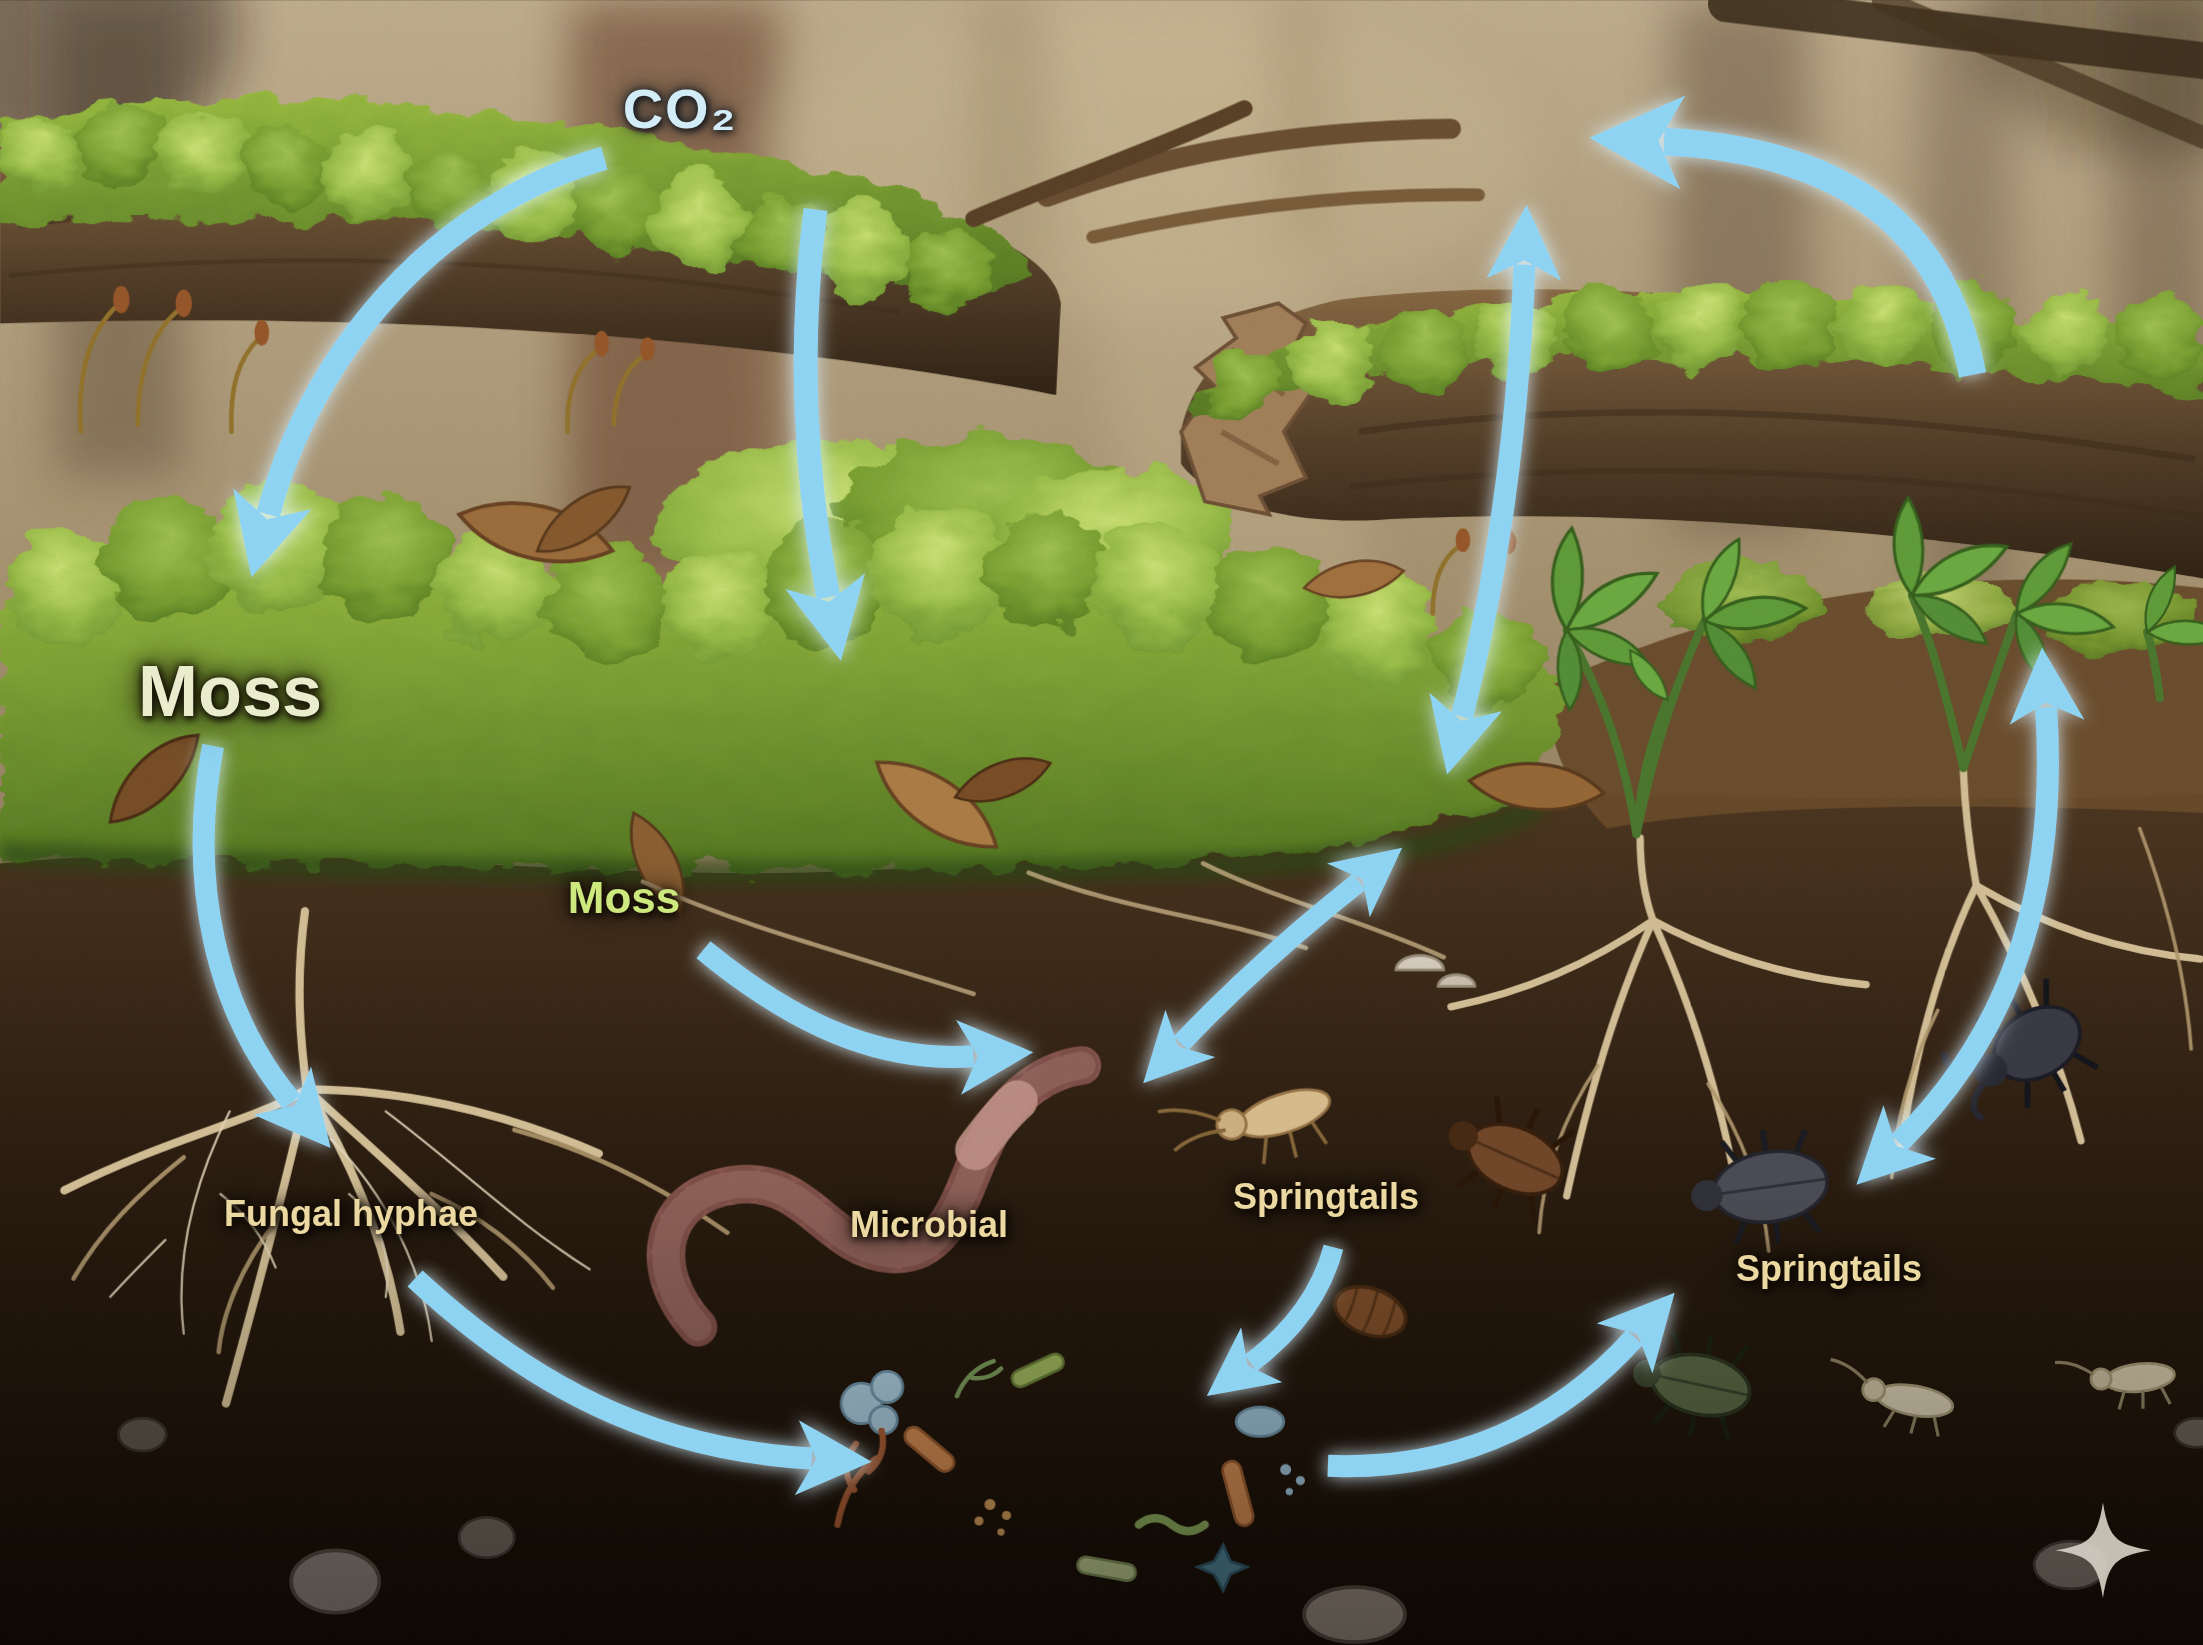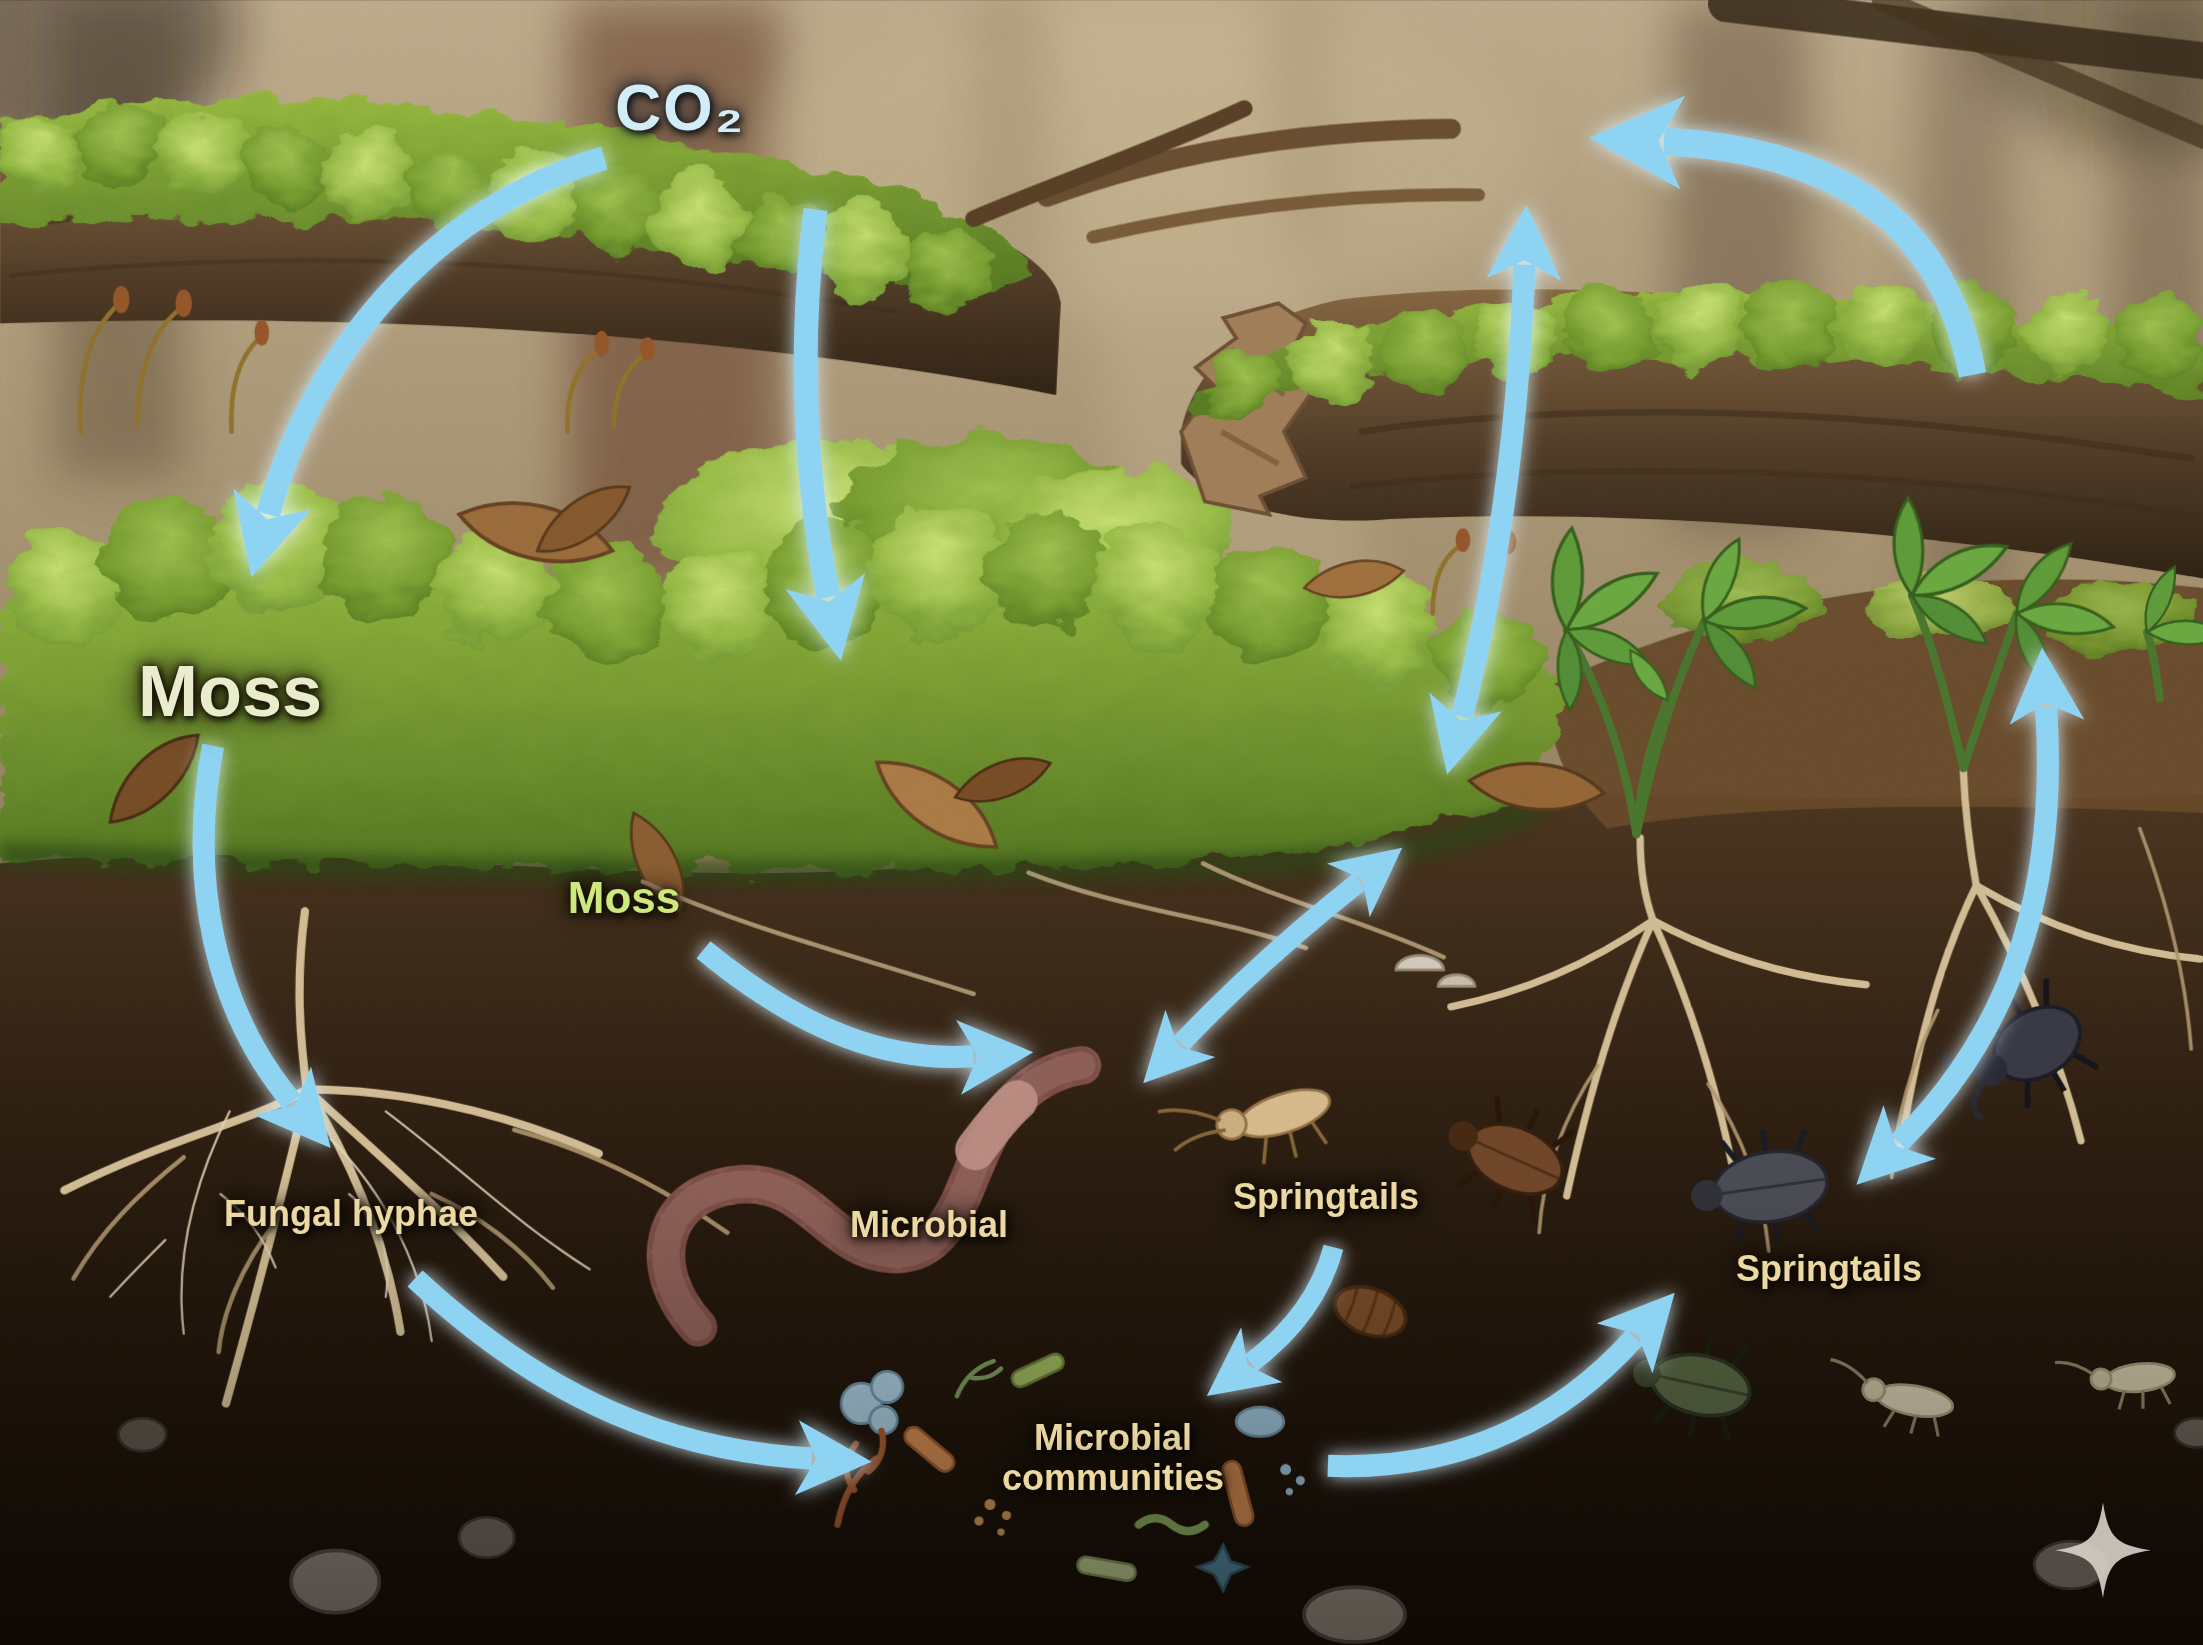--- a/index.html
+++ b/index.html
@@ -7,21 +7,21 @@
     position:relative;width:2204px;height:1646px;overflow:hidden;
     font-family:"Liberation Sans", sans-serif;background:#2a1c10;
   }
   svg.scene{position:absolute;left:0;top:0;width:2204px;height:1646px;display:block;}
   .label{
     position:absolute;transform:translate(-50%,-50%);
     font-weight:bold;text-align:center;white-space:nowrap;
     text-shadow:0 0 9.2px rgba(22,16,6,.95),0 0 20px rgba(22,16,6,.9),
                 0 0 40px rgba(22,16,6,.75),1.8px 2.8px 7.3px rgba(0,0,0,.85);
   }
-  .lbl-co2{font-size:64px;color:#d2ecf8;letter-spacing:1.8px;
+  .lbl-co2{font-size:56px;color:#d2ecf8;letter-spacing:1.8px;
     text-shadow:0 0 11px rgba(20,30,40,.9),0 0 24px rgba(10,20,30,.85),1.8px 2.8px 7.3px rgba(0,0,0,.9);}
   .lbl-moss-main{font-size:72px;color:#e9edcd;}
   .lbl-moss-sec{font-size:44px;color:#cde87d;}
   .lbl-std{font-size:36px;color:#ecd9a2;}
   .lbl-wrap{white-space:normal;width:312px;line-height:1.12;}
 </style>
 </head>
 <body>
 
 <div class="stage">
@@ -421,17 +421,16 @@
     <path d="M1446 1596 C 1604 1602 1710 1534 1780 1456" stroke-width="24" marker-end="url(#ah)"></path>
   </g>
 </svg>
 
 <div class="label lbl-co2" style="left:680px;  top:108px">CO₂</div>
 <div class="label lbl-moss-main" style="left:230px; top:691px">Moss</div>
 <div class="label lbl-moss-sec" style="left:624px; top:898px">Moss</div>
 <div class="label lbl-std" style="left:351px;  top:1214px">Fungal hyphae</div>
 <div class="label lbl-std" style="left:929px; top:1225px">Microbial</div>
 <div class="label lbl-std" style="left:1326px; top:1197px">Springtails</div>
-<div class="label lbl-std lbl-wrap" style="left:1113px; top:1458px">Microbial communities</div>
 <div class="label lbl-std" style="left:1829px; top:1269px">Springtails</div>
 
 </div>
 
 
 </body></html>

